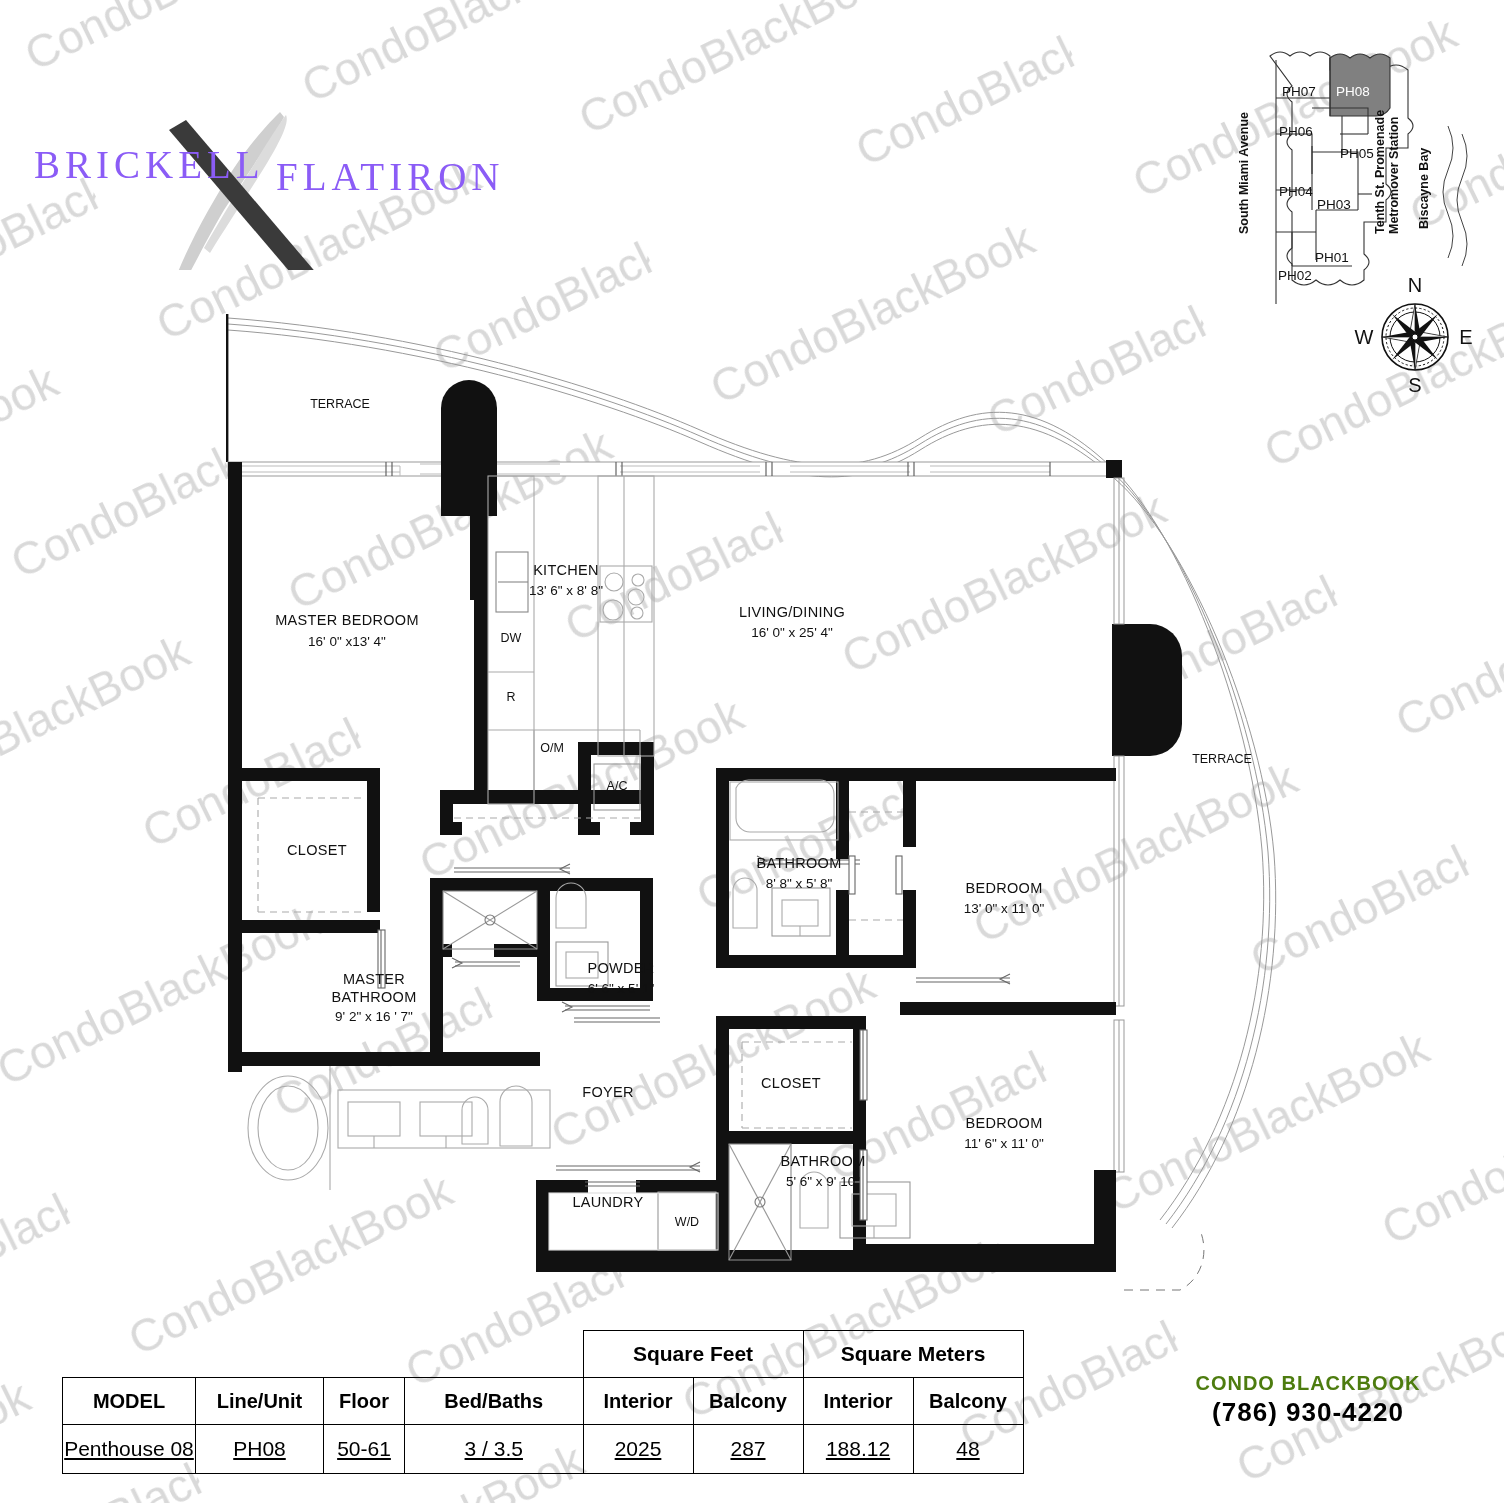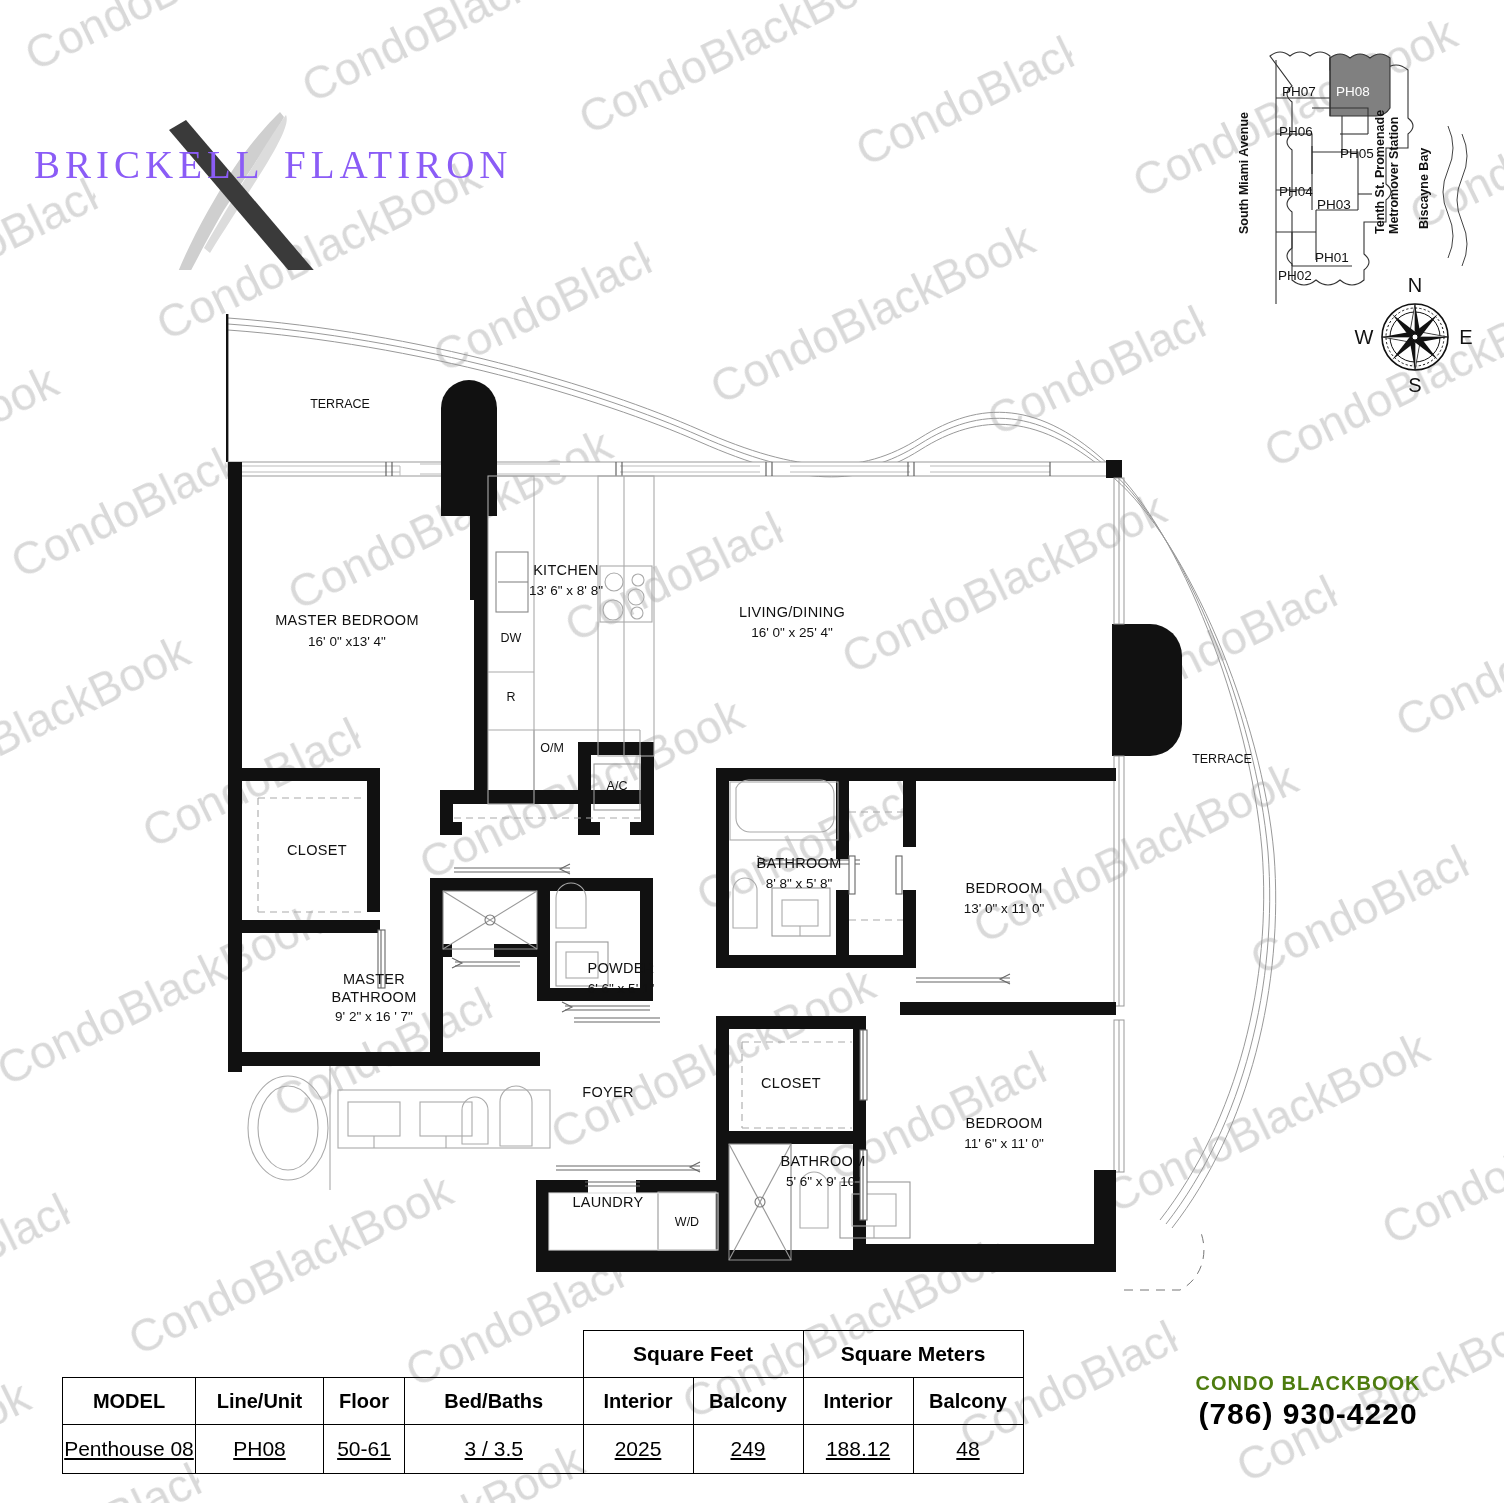--- a/index.html
+++ b/index.html
@@ -17,21 +17,21 @@
     font-size:46px;font-weight:400;fill:#d9d9d9;
   }
 
   
   #logo{position:absolute;left:28px;top:90px;width:430px;height:180px;z-index:20;}
   #logo .word{
     position:absolute;top:52px;font-family:"Liberation Serif",serif;
     font-size:39px;letter-spacing:5px;color:#8b5cf6;white-space:nowrap;
   }
   #logo .w1{left:6px;}
-  #logo .w2{left:256px;}
+  #logo .w2{left:248px;margin-top:12px;}
   #logo svg{position:absolute;left:0;top:0;}
 
   
   #keyplan{position:absolute;left:1232px;top:34px;width:250px;height:270px;z-index:20;}
   #keyplan svg{display:block;}
   .kp-unit{font-family:"Liberation Sans",sans-serif;font-size:13.5px;fill:#111;}
   .kp-unit-sel{font-family:"Liberation Sans",sans-serif;font-size:13.5px;fill:#fff;}
   .kp-street{font-family:"Liberation Sans",sans-serif;font-size:12.5px;font-weight:bold;fill:#111;}
 
   
@@ -52,21 +52,21 @@
   }
   #spectable .hgrp{height:46px;font-size:21px;font-weight:bold;margin-top:32px;}
   #spectable .hcol{height:46px;font-size:20px;font-weight:bold;margin-left:8px;}
   #spectable .val{height:48px;font-size:21px;font-weight:normal;text-decoration:underline;}
   #spectable .blank{border:none;}
 
   
   #brand{position:absolute;left:1128px;top:1372px;width:360px;text-align:center;z-index:20;}
   #brand .l1{font-size:20px;font-weight:bold;letter-spacing:1px;color:#4d7c0f;white-space:nowrap;}
   #brand .l1 .thin{font-weight:600;}
-  #brand .l2{font-size:30px;font-weight:bold;letter-spacing:1px;color:#000;margin-top:2px;}
+  #brand .l2{font-size:26px;font-weight:bold;letter-spacing:1px;color:#000;margin-top:2px;}
 </style>
 </head>
 <body>
 
 <div class="stage">
 
   <svg id="watermark" viewBox="0 0 1504 1503" width="1504" height="1503">
     <defs>
       <pattern id="wmpat" width="470" height="300" patternUnits="userSpaceOnUse" patternTransform="rotate(-26)">
         <text class="wm" x="0" y="80">CondoBlackBook</text>
@@ -485,21 +485,21 @@
       <th class="hcol" style="width:109px">Balcony</th>
       <th class="hcol" style="width:109px">Interior</th>
       <th class="hcol" style="width:109px">Balcony</th>
     </tr>
     <tr>
       <td class="val">Penthouse 08</td>
       <td class="val">PH08</td>
       <td class="val">50-61</td>
       <td class="val">3 / 3.5</td>
       <td class="val">2025</td>
-      <td class="val">249</td>
+      <td class="val">287</td>
       <td class="val">188.12</td>
       <td class="val">48</td>
     </tr>
   </tbody>
     </table>
 
   <div id="brand">
     <div class="l1">
       <span class="thin">CONDO</span>
       <span>BLACKBOOK</span>

